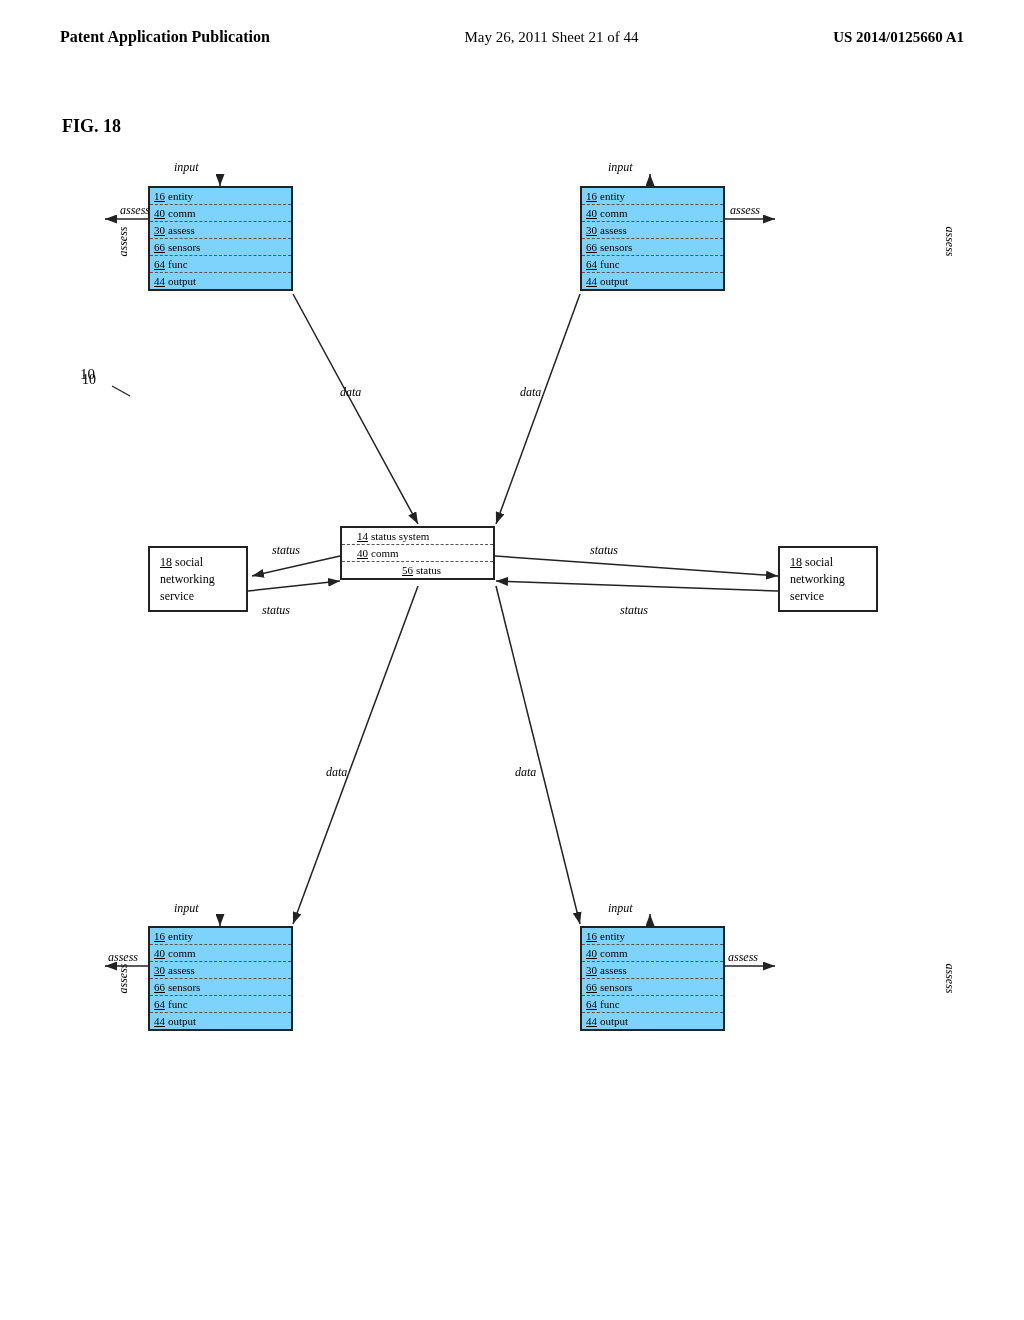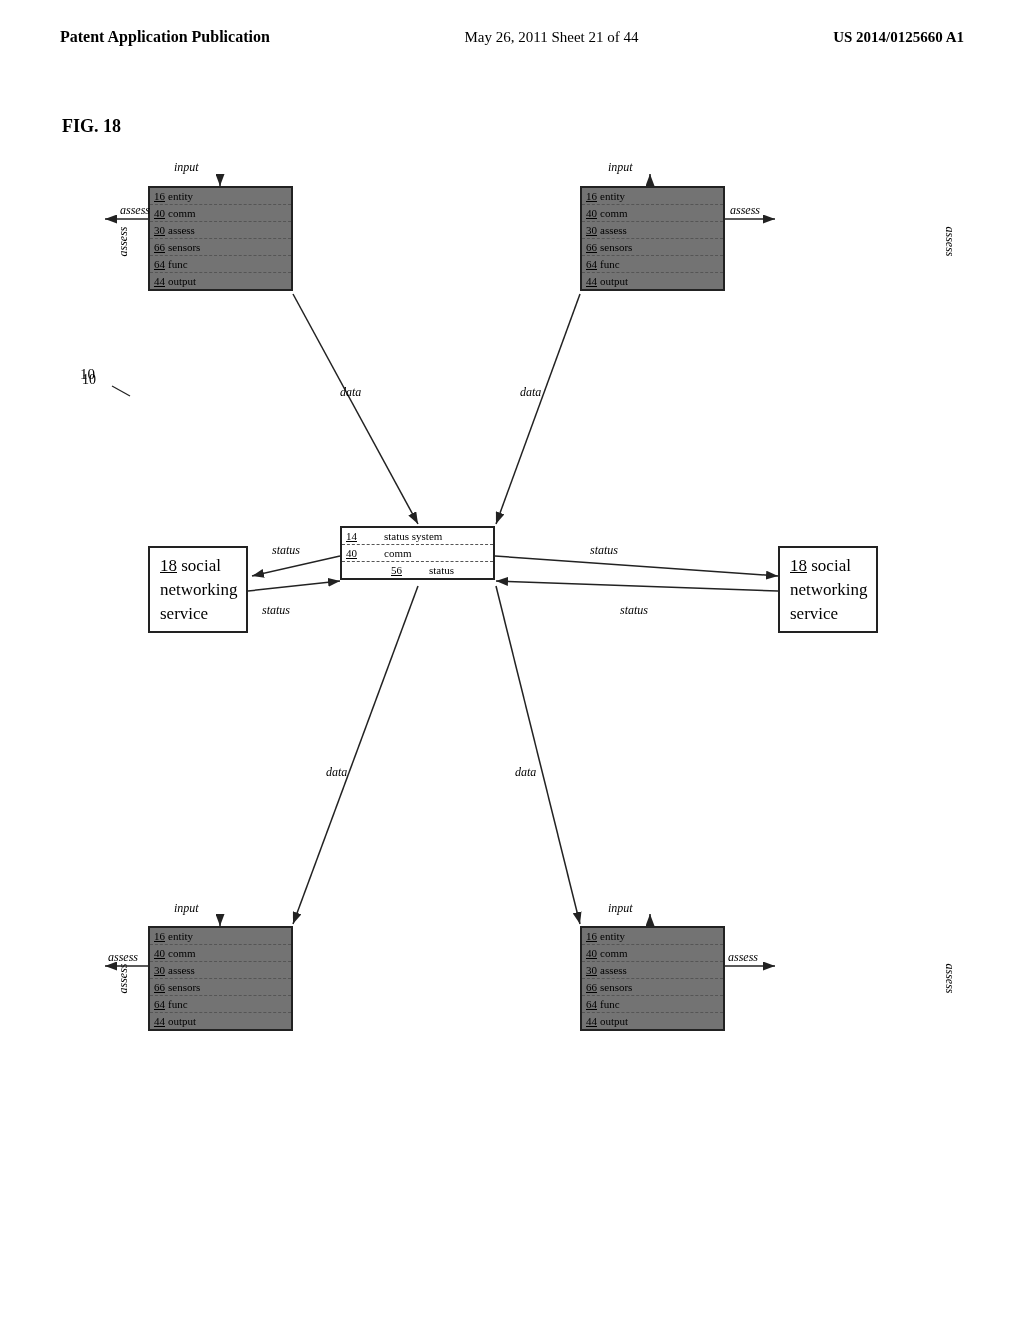--- a/index.html
+++ b/index.html
@@ -56,21 +56,21 @@
       position: absolute;
       left: 80px;
       top: 310px;
       font-size: 15px;
     }
 
     
     .entity-box {
       position: absolute;
       border: 2px solid #222;
-      background: #737373;
+      background: #7dd3fc;
     }
 
     .entity-box .row {
       display: flex;
       align-items: center;
       padding: 2px 4px;
       font-size: 11px;
       border-bottom: 1px dashed #555;
       white-space: nowrap;
     }
@@ -85,42 +85,41 @@
     .entity-box .row .lbl {
       font-size: 11px;
     }
 
     
     .sns-box {
       position: absolute;
       border: 2px solid #222;
       background: #fff;
       padding: 6px 10px;
-      font-size: 17px;
+      font-size: 12px;
       text-align: left;
       line-height: 1.4;
     }
     .sns-box .num {
       text-decoration: underline;
     }
 
     
     .status-system-box {
       position: absolute;
       border: 2px solid #222;
       background: #fff;
       font-size: 11px;
     }
     .status-system-box .row {
       display: flex;
       align-items: center;
-      padding: 2px 4px;
+      padding: 2px 15px;
       border-bottom: 1px dashed #555;
       white-space: nowrap;
-      gap: 24px;
     }
     .status-system-box .row:last-child {
       border-bottom: none;
       margin-left: 45px;
     }
     .status-system-box .row .num {
       text-decoration: underline;
       margin-right: 3px;
     }
 

